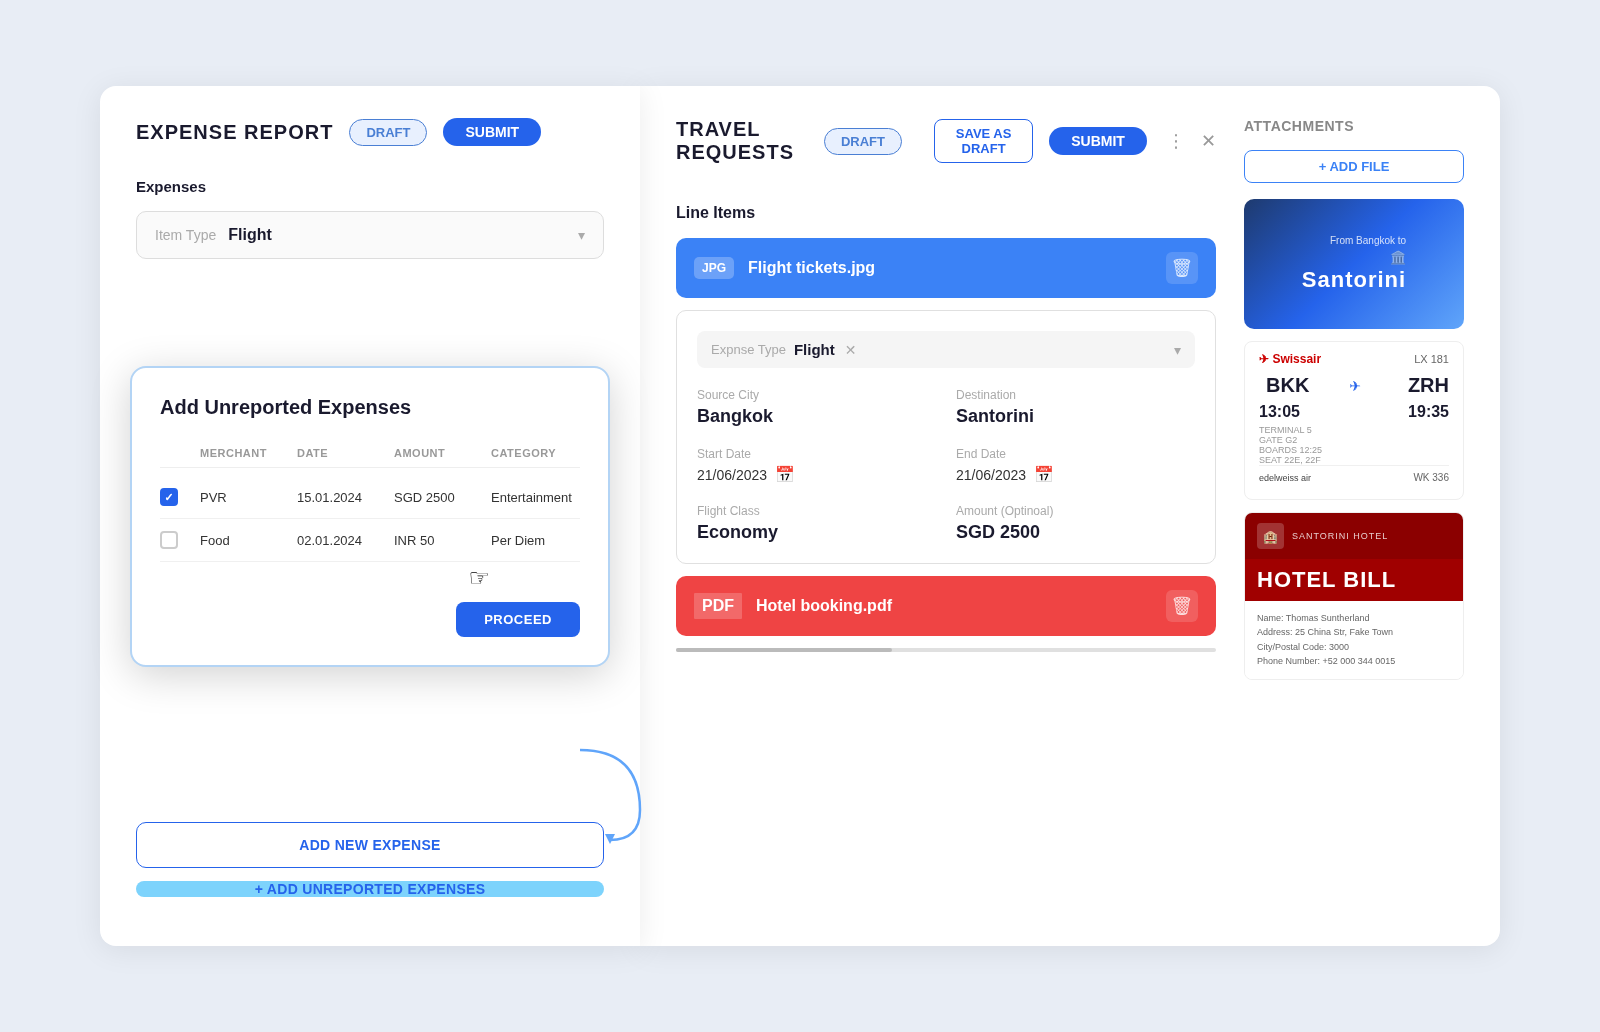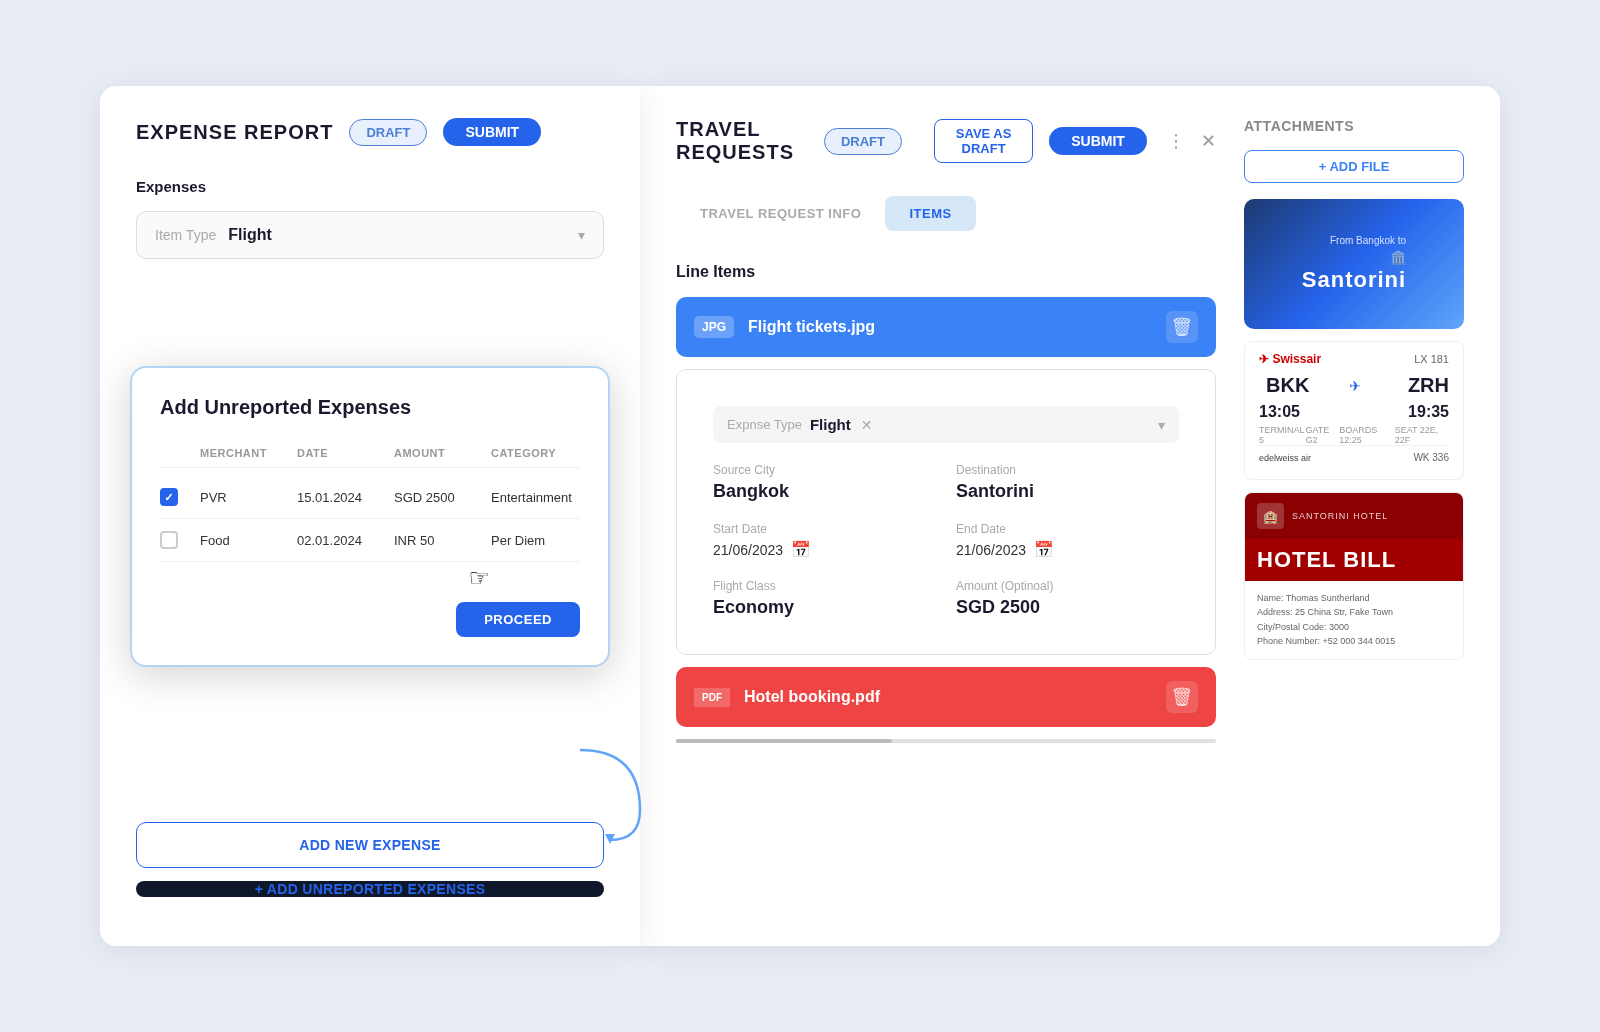--- a/index.html
+++ b/index.html
@@ -279,21 +279,21 @@
       padding: 14px;
       font-size: 14px;
       font-weight: 600;
       cursor: pointer;
       margin-bottom: 12px;
       letter-spacing: 0.3px;
     }
 
     .btn-add-unreported {
       width: 100%;
-      background: #0f172a;
+      background: #7dd3fc;
       color: #2563eb;
       border: none;
       border-radius: 10px;
       font-size: 14px;
       font-weight: 600;
       cursor: pointer;
       letter-spacing: 0.3px;
       text-align: center;
     }
 
@@ -362,21 +362,21 @@
       display: flex;
       align-items: center;
       gap: 14px;
       margin-top: 12px;
     }
 
     
     .flight-detail-card {
       border: 1.5px solid #e0e0e0;
       border-radius: 10px;
-      padding: 36px;
+      padding: 20px;
       margin-bottom: 12px;
     }
 
     .expense-type-row {
       display: flex;
       align-items: center;
       gap: 8px;
       background: #f5f5f5;
       border-radius: 8px;
       padding: 10px 14px;
@@ -551,20 +551,21 @@
       font-weight: 700;
       color: #1a1a2e;
     }
 
     .flight-details-row {
       display: flex;
       justify-content: space-between;
       font-size: 9px;
       color: #999;
       margin-top: 4px;
+      flex-direction: column;
     }
 
     .edelweiss-row {
       display: flex;
       align-items: center;
       justify-content: space-between;
       padding: 6px 0;
       border-top: 1px solid #f0f0f0;
     }
 
@@ -721,24 +722,20 @@
       <div class="panel-header">
         <span class="panel-title">TRAVEL REQUESTS</span>
         <button class="badge-draft">DRAFT</button>
         <div class="header-spacer"></div>
         <button class="btn-save-draft">SAVE AS DRAFT</button>
         <button class="btn-submit">SUBMIT</button>
         <span class="icon-dots">⋮</span>
         <span class="icon-close">✕</span>
       </div>
 
-      <div class="tabs">
-        <div class="tab">TRAVEL REQUEST INFO</div>
-        <div class="tab active">ITEMS</div>
-      </div>
 
       <div class="line-items-title">Line Items</div>
 
       <div class="file-item-flight">
         <span class="file-badge">JPG</span>
         <span class="file-name">Flight tickets.jpg</span>
         <button class="file-delete-btn">
           <span>🗑</span>
         </button>
       </div>
@@ -787,21 +784,21 @@
 
           <div class="detail-field">
             <label>Amount (Optinoal)</label>
             <div class="field-value">SGD 2500</div>
           </div>
 
         </div>
       </div>
 
       <div class="file-item-hotel">
-        <span class="file-badge" style="font-size:10px; color:white; font-weight:900; background:rgba(255,255,255,0.2); padding:4px 8px; border-radius:1px;">PDF</span>
+        <span class="file-badge" style="font-size:16px; color:white; font-weight:900; background:rgba(255,255,255,0.2); padding:4px 8px; border-radius:1px;">PDF</span>
         <span class="file-name">Hotel booking.pdf</span>
         <button class="file-delete-btn">
           <span>🗑</span>
         </button>
       </div>
 
       <div class="scrollbar-indicator">
         <div class="scrollbar-thumb"></div>
       </div>
 

